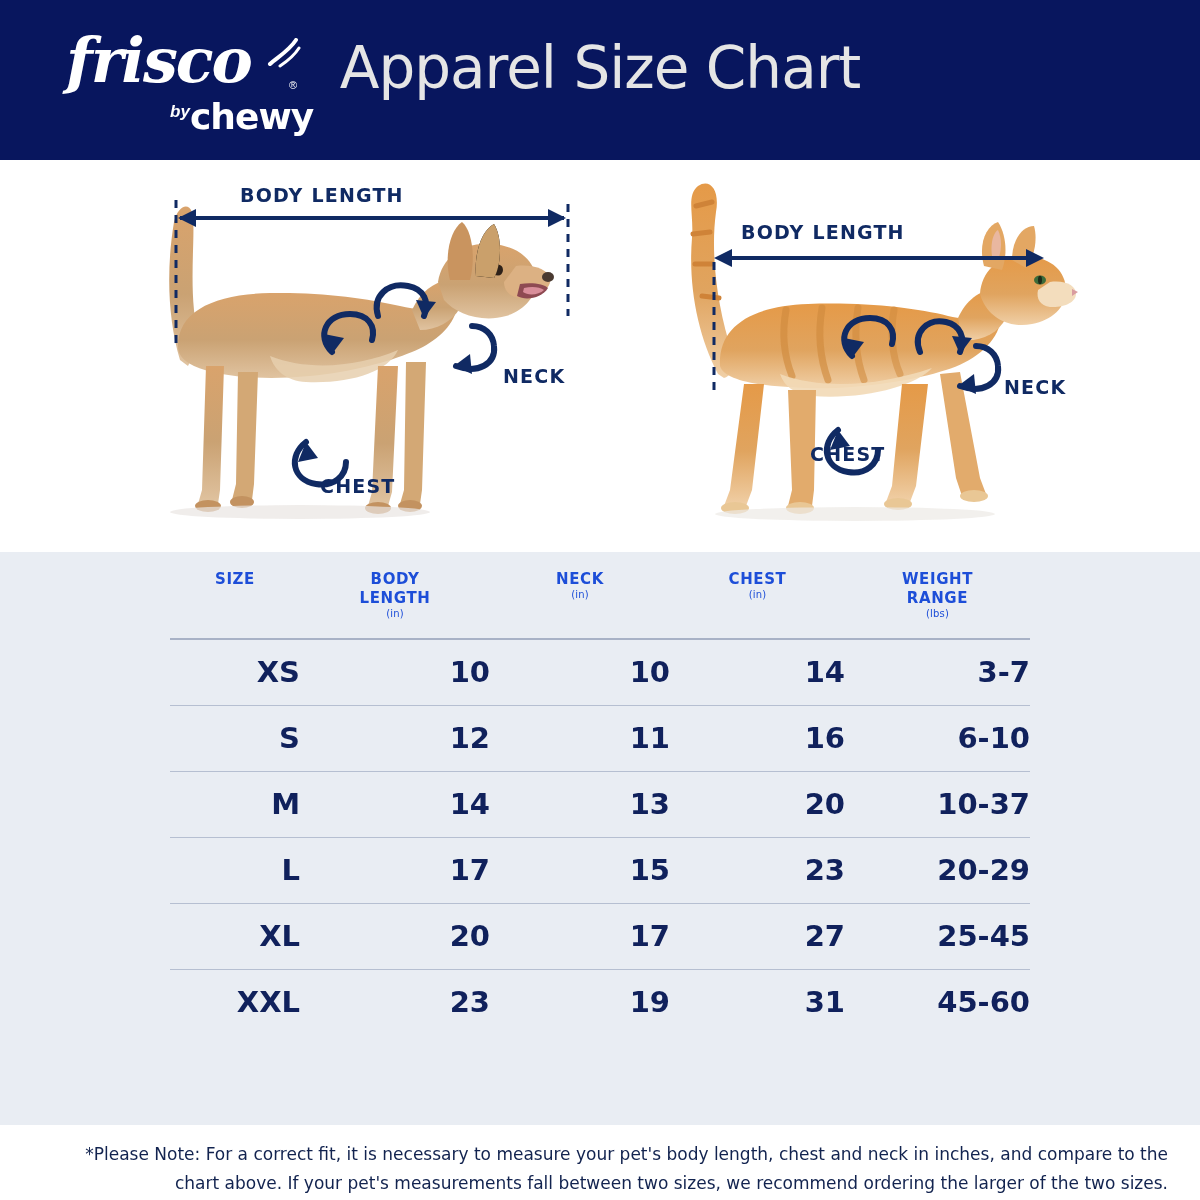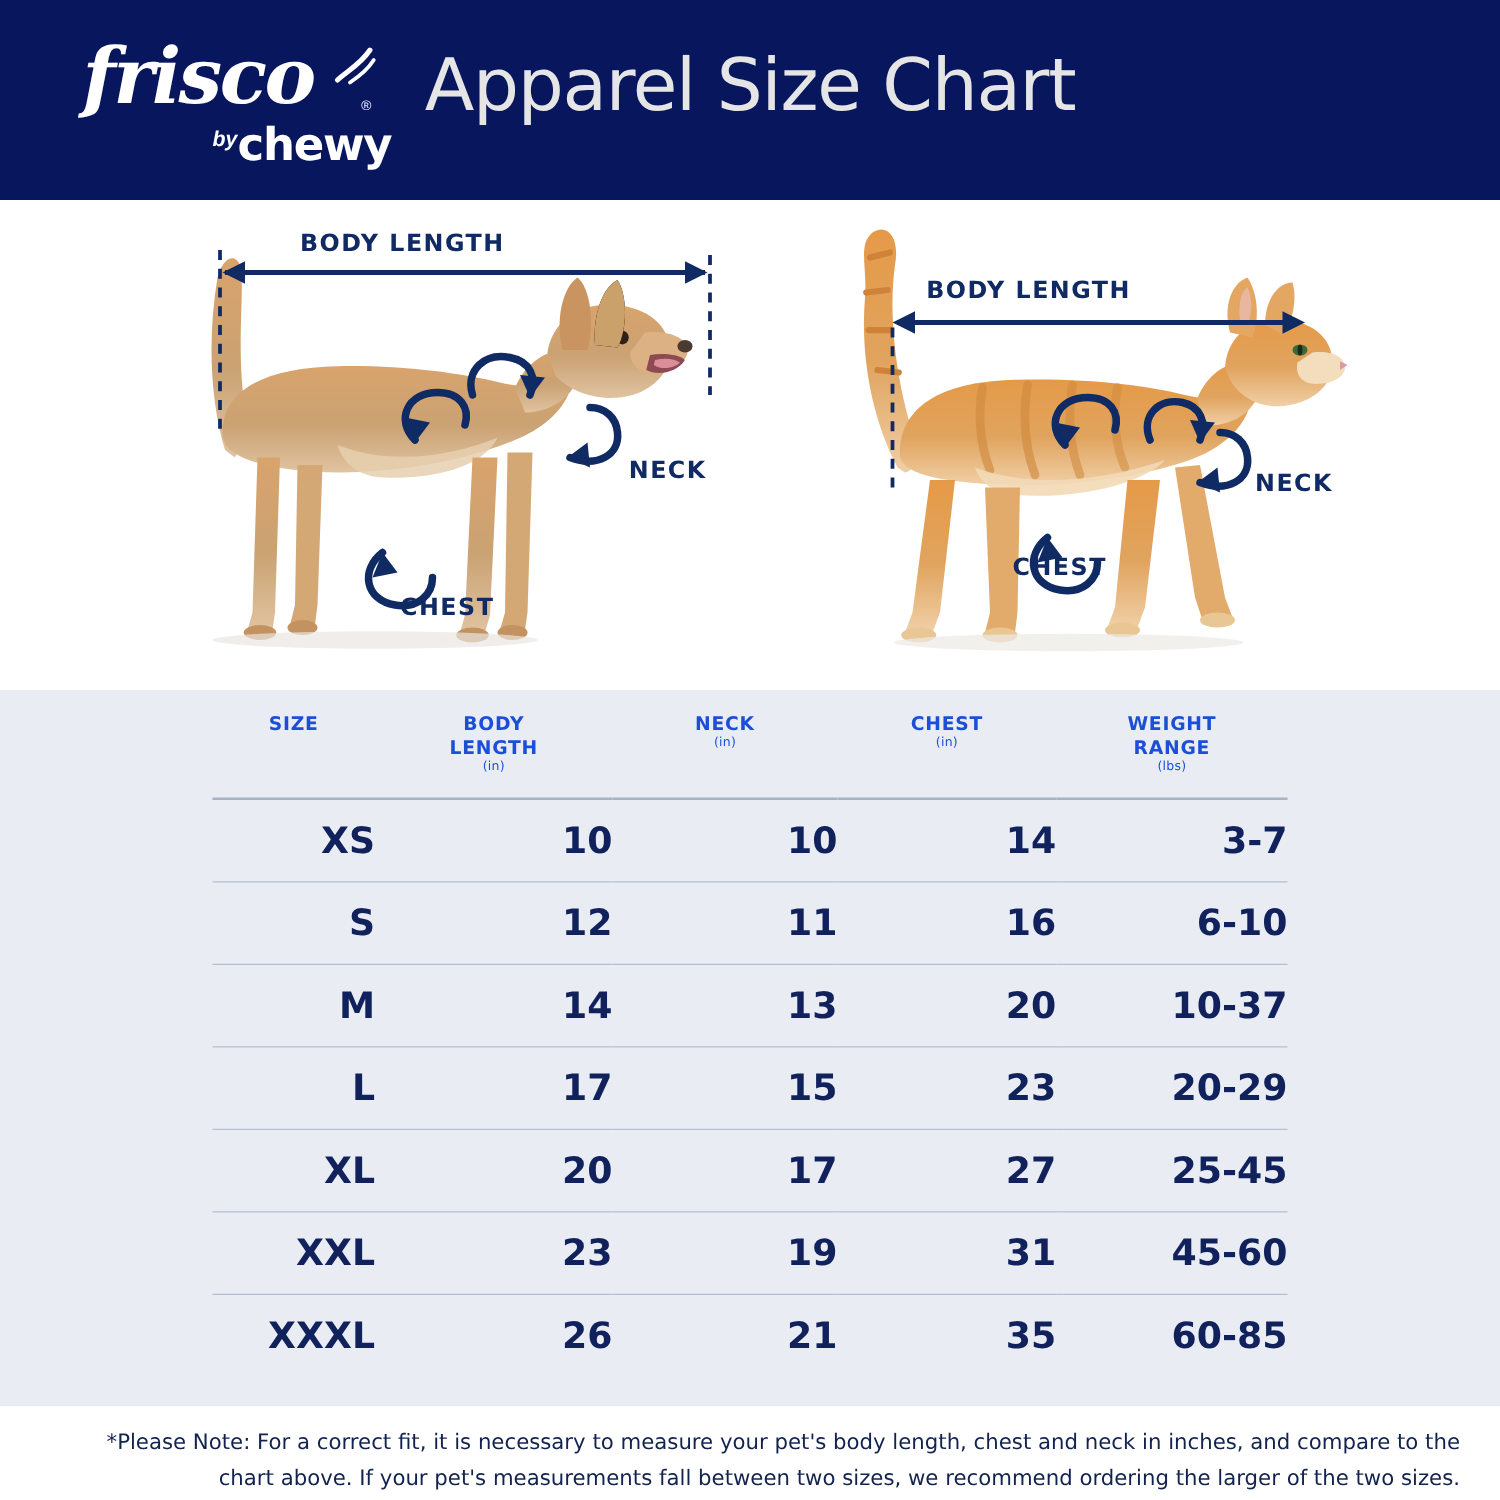--- a/index.html
+++ b/index.html
@@ -372,26 +372,19 @@
             <td>27</td>
             <td>25-45</td>
           </tr>
           <tr>
             <td>XXL</td>
             <td>23</td>
             <td>19</td>
             <td>31</td>
             <td>45-60</td>
           </tr>
-          <tr>
-            <td>XXXL</td>
-            <td>26</td>
-            <td>21</td>
-            <td>35</td>
-            <td>60-85</td>
-          </tr>
         </tbody>
     </table>
   </div>
 
   <div class="footnote">*Please Note: For a correct fit, it is necessary to measure your pet's body length, chest and neck in inches, and compare to the chart above. If your pet's measurements fall between two sizes, we recommend ordering the larger of the two sizes.</div>
 
 </div>
 
 </body></html>

